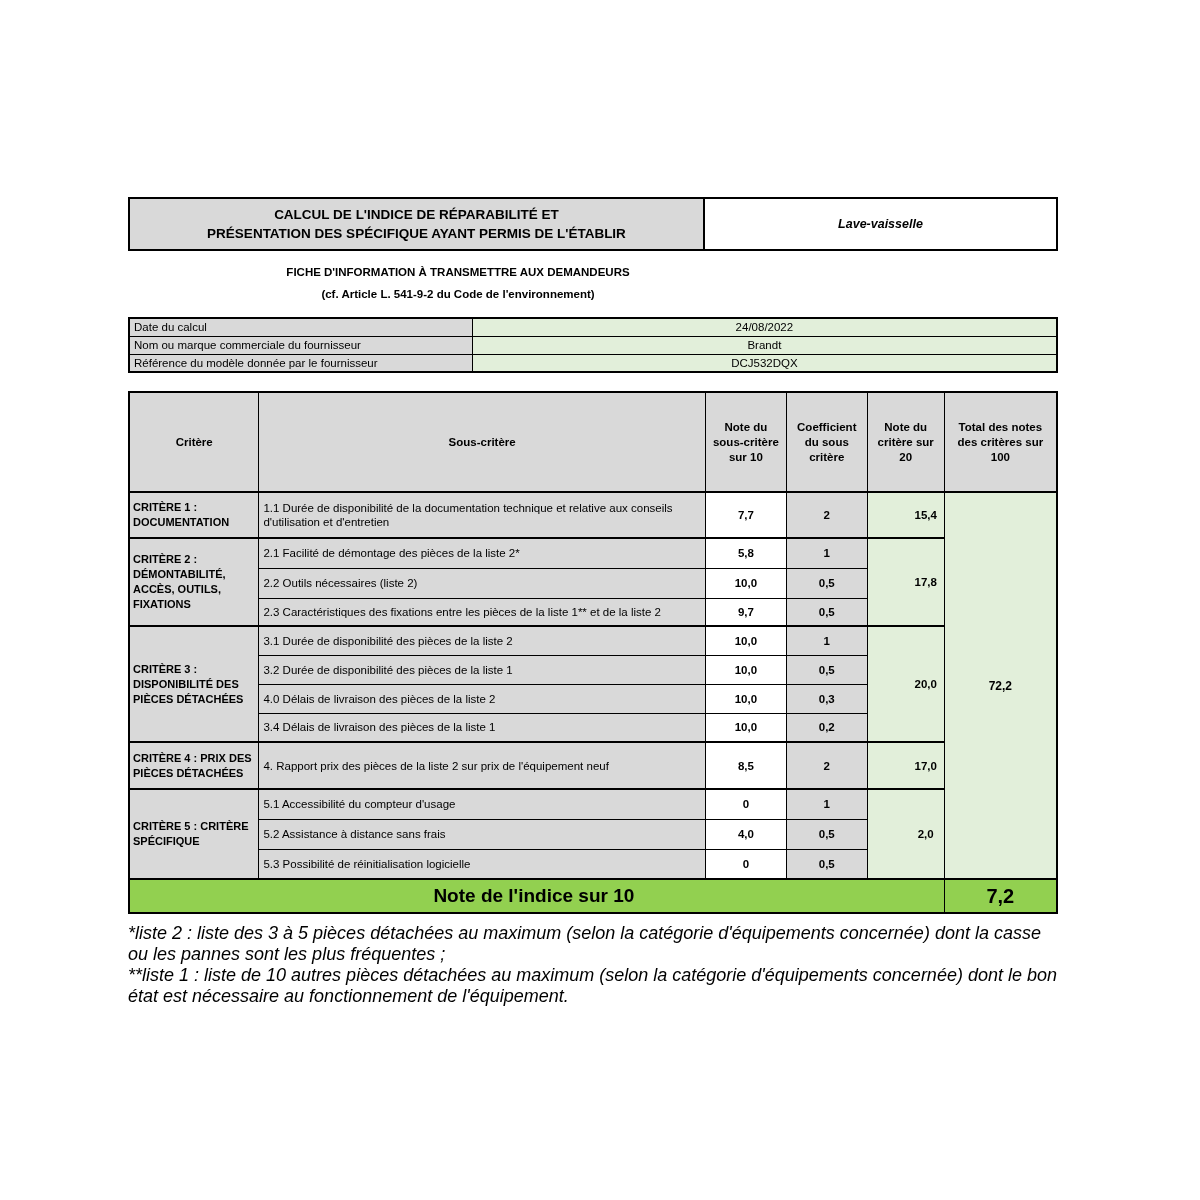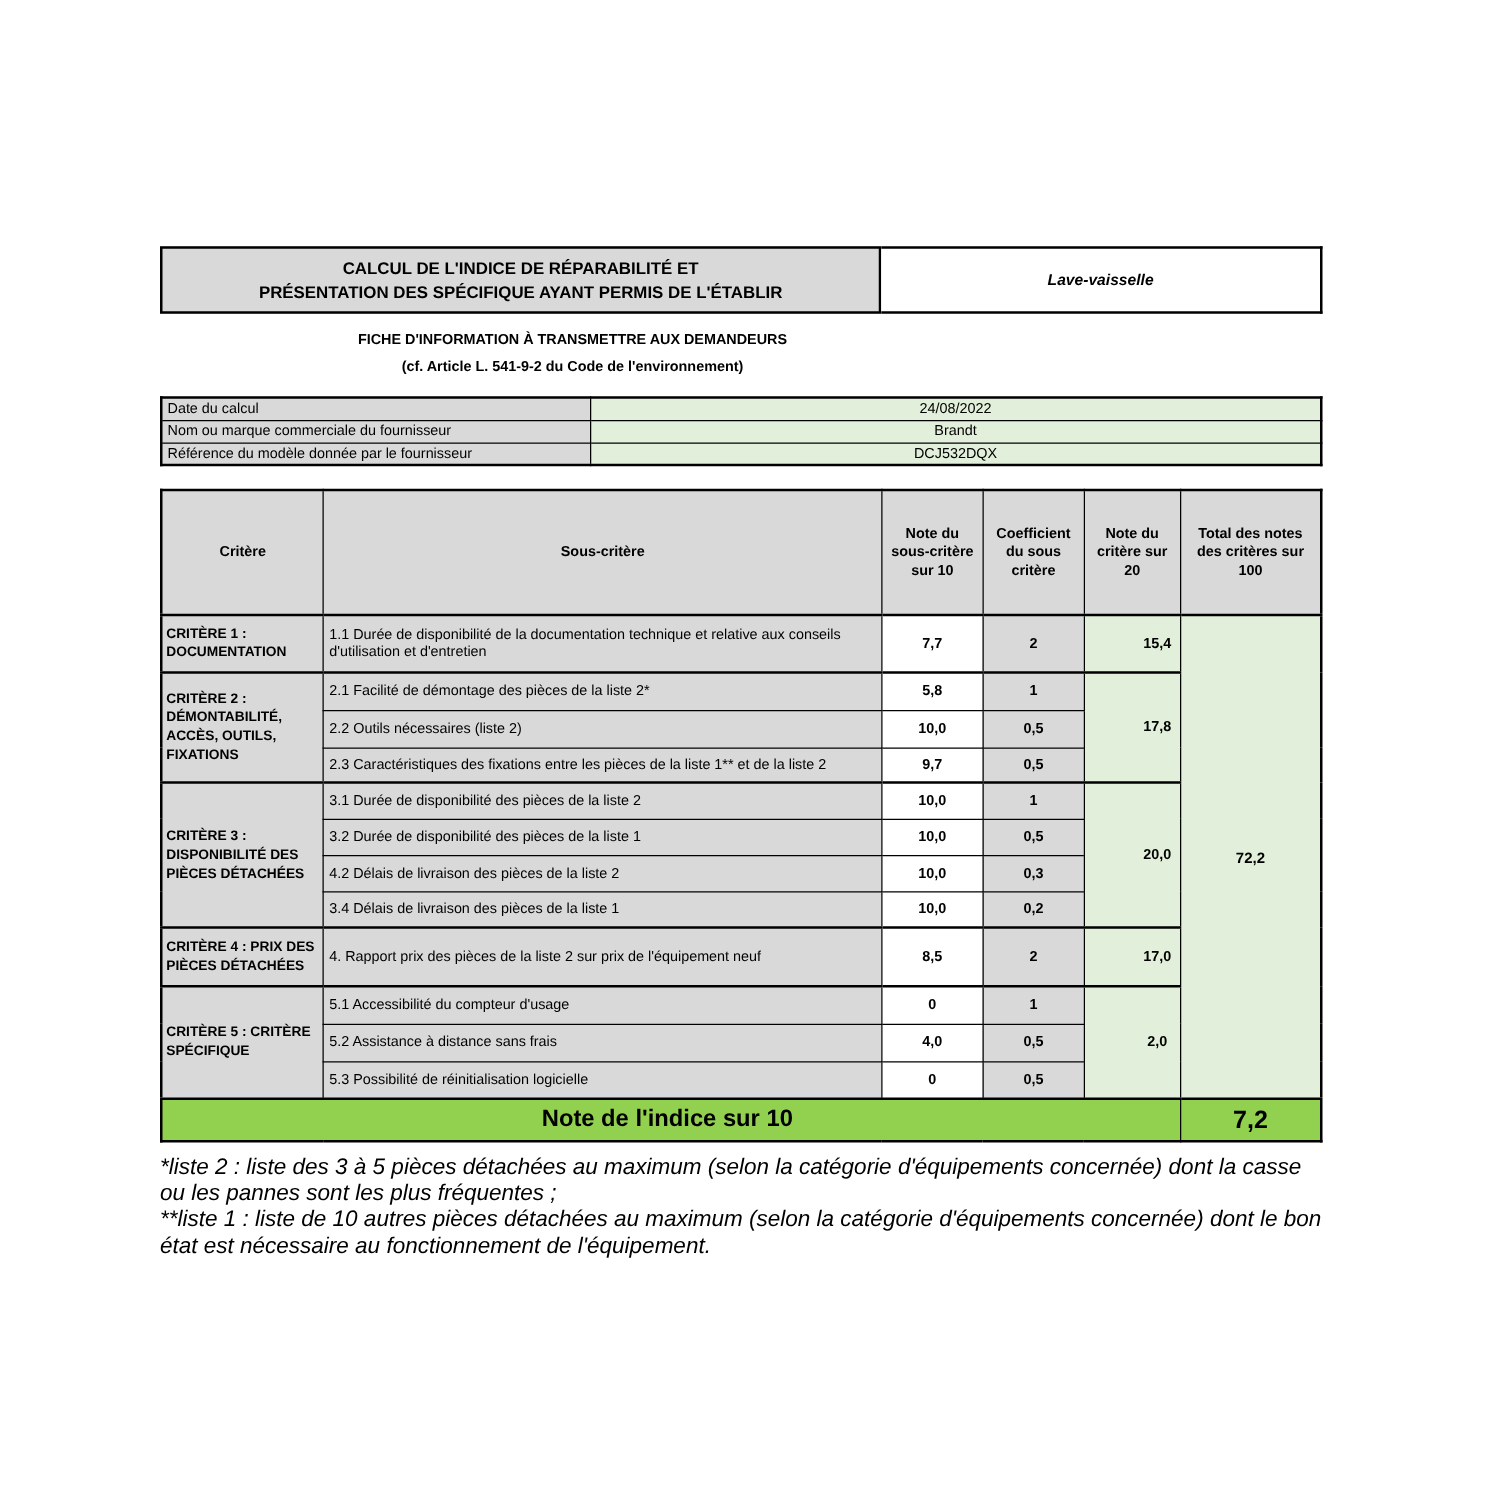--- a/index.html
+++ b/index.html
@@ -192,21 +192,21 @@
         <td class="note10">10,0</td>
         <td class="coef">1</td>
         <td class="note20" rowspan="4">20,0</td>
       </tr>
       <tr class="r-h29">
         <td class="sub">3.2 Durée de disponibilité des pièces de la liste 1</td>
         <td class="note10">10,0</td>
         <td class="coef">0,5</td>
       </tr>
       <tr class="r-h29">
-        <td class="sub">4.2 Délais de livraison des pièces de la liste 2</td>
+        <td class="sub">4.0 Délais de livraison des pièces de la liste 2</td>
         <td class="note10">10,0</td>
         <td class="coef">0,3</td>
       </tr>
       <tr class="r-h29">
         <td class="sub">3.4 Délais de livraison des pièces de la liste 1</td>
         <td class="note10">10,0</td>
         <td class="coef">0,2</td>
       </tr>
 
       <tr class="gstart r-h47">

